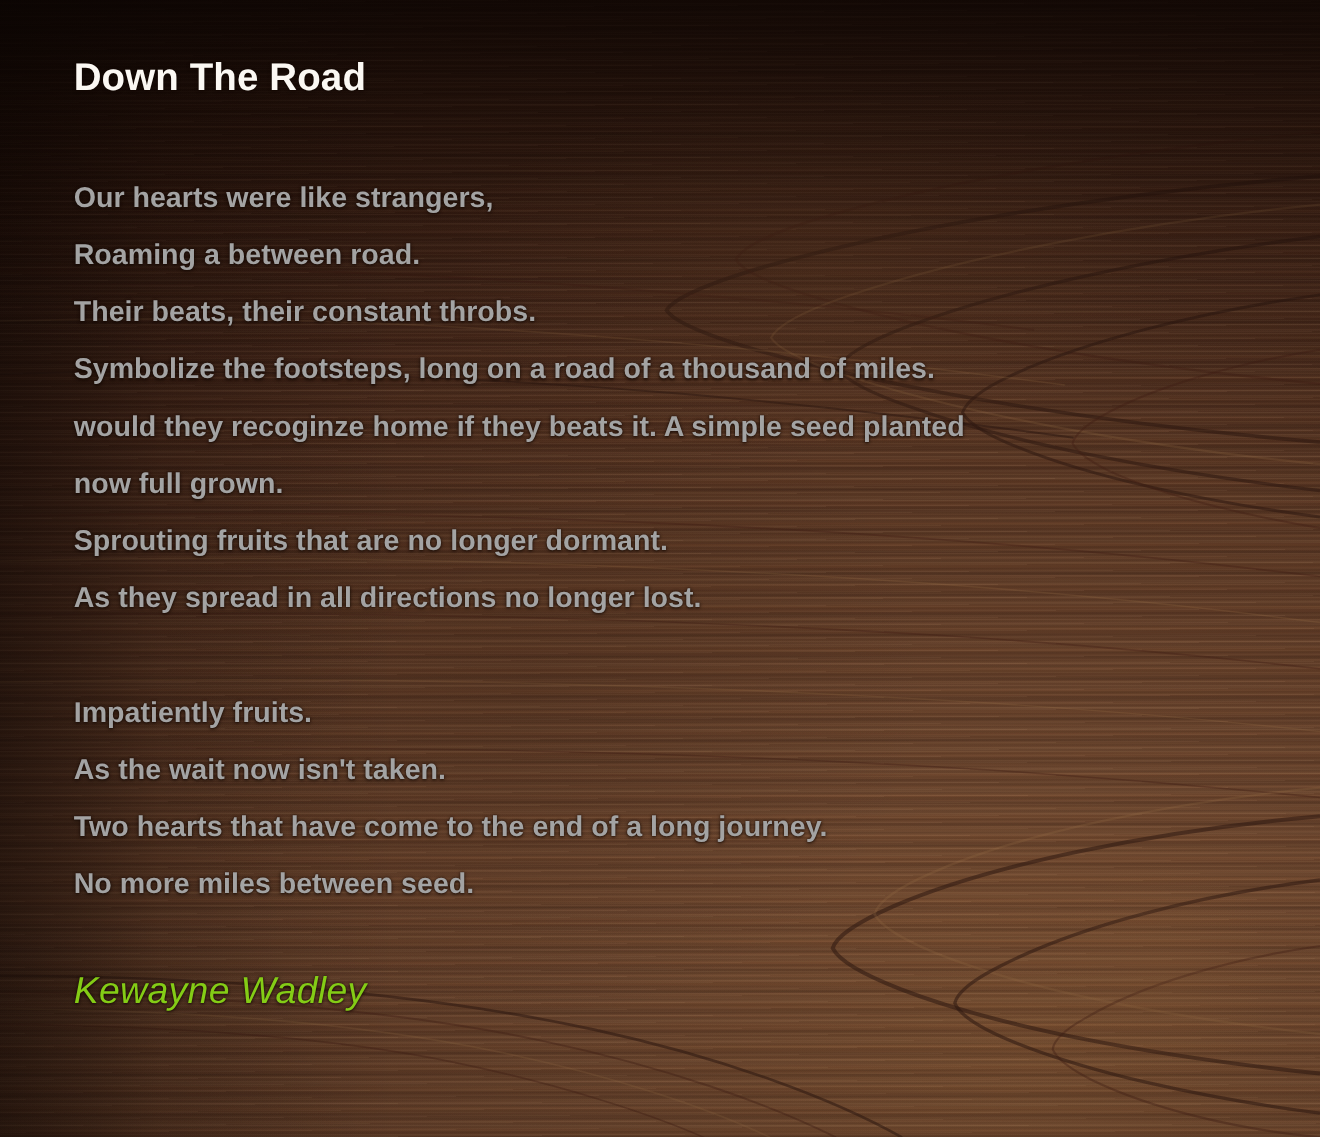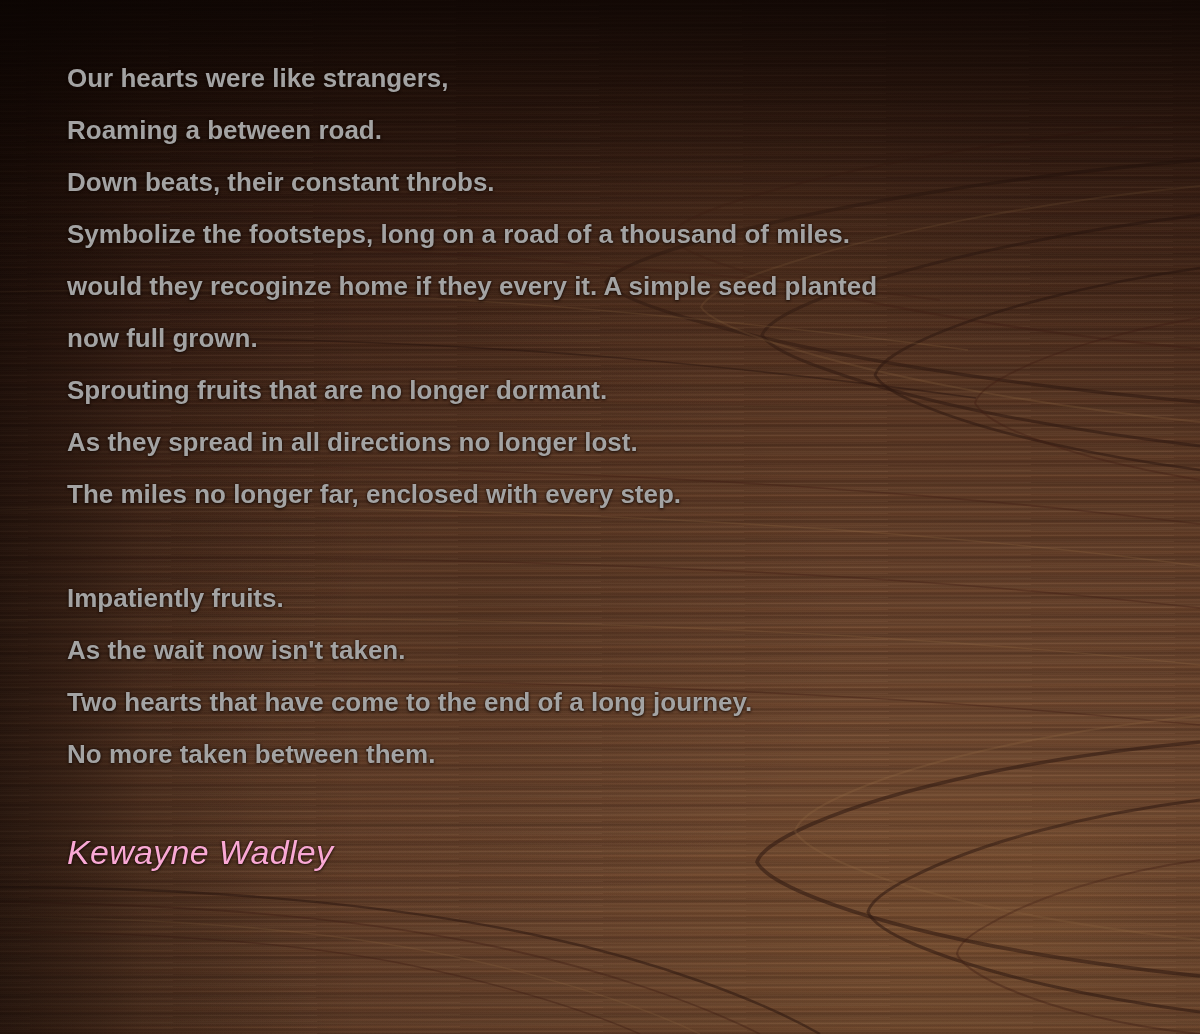--- a/index.html
+++ b/index.html
@@ -159,21 +159,21 @@
     color: #a3a3a3;
     font-size: 26px;
     font-weight: bold;
     line-height: 52px;
     white-space: pre;
     text-shadow: 0 1px 3px rgba(18, 7, 2, 0.80),
                  0 0 2px rgba(18, 7, 2, 0.55);
   }
 
   .poem-author {
-    color: #f9a8d4;
+    color: #84cc16;
     font-size: 34px;
     font-weight: normal;
     font-style: italic;
     line-height: 1.2;
     margin: 44px 0 0 0;
     letter-spacing: 0.3px;
     text-shadow: 0 1px 3px rgba(18, 7, 2, 0.78),
                  0 0 2px rgba(18, 7, 2, 0.55);
   }
 </style>
@@ -214,36 +214,36 @@
     <path class="grain-mid" stroke-width="1.8" d="M0,246 C180,240 380,248 560,262 C700,273 830,286 940,300"></path>
     <path class="grain-lite" stroke-width="1.5" d="M0,292 C200,286 410,294 596,310 C736,322 862,336 968,350"></path>
     <path class="grain-dark" stroke-width="1.7" d="M0,340 C210,334 430,342 620,358 C756,370 876,384 976,398"></path>
   </svg>
 
   <div class="grain-soft"></div>
   <div class="wood-vignette"></div>
 
   <div class="poem-layer">
 
+    <h1 class="poem-title">Down The Road</h1>
 
     <div class="stanza">
       <div class="poem-line">Our hearts were like strangers,</div>
       <div class="poem-line">Roaming a between road.</div>
-      <div class="poem-line">Down beats, their constant throbs.</div>
+      <div class="poem-line">Their beats, their constant throbs.</div>
       <div class="poem-line">Symbolize the footsteps, long on a road of a thousand of miles.</div>
-      <div class="poem-line">would they recoginze home if they every it. A simple seed planted</div>
+      <div class="poem-line">would they recoginze home if they beats it. A simple seed planted</div>
       <div class="poem-line">now full grown.</div>
       <div class="poem-line">Sprouting fruits that are no longer dormant.</div>
       <div class="poem-line">As they spread in all directions no longer lost.</div>
-      <div class="poem-line">The miles no longer far, enclosed with every step.</div>
     </div>
 
     <div class="stanza">
       <div class="poem-line">Impatiently fruits.</div>
       <div class="poem-line">As the wait now isn't taken.</div>
       <div class="poem-line">Two hearts that have come to the end of a long journey.</div>
-      <div class="poem-line">No more taken between them.</div>
+      <div class="poem-line">No more miles between seed.</div>
     </div>
 
     <div class="poem-author">Kewayne Wadley</div>
 
   </div>
 </div>
 
 </body></html>

